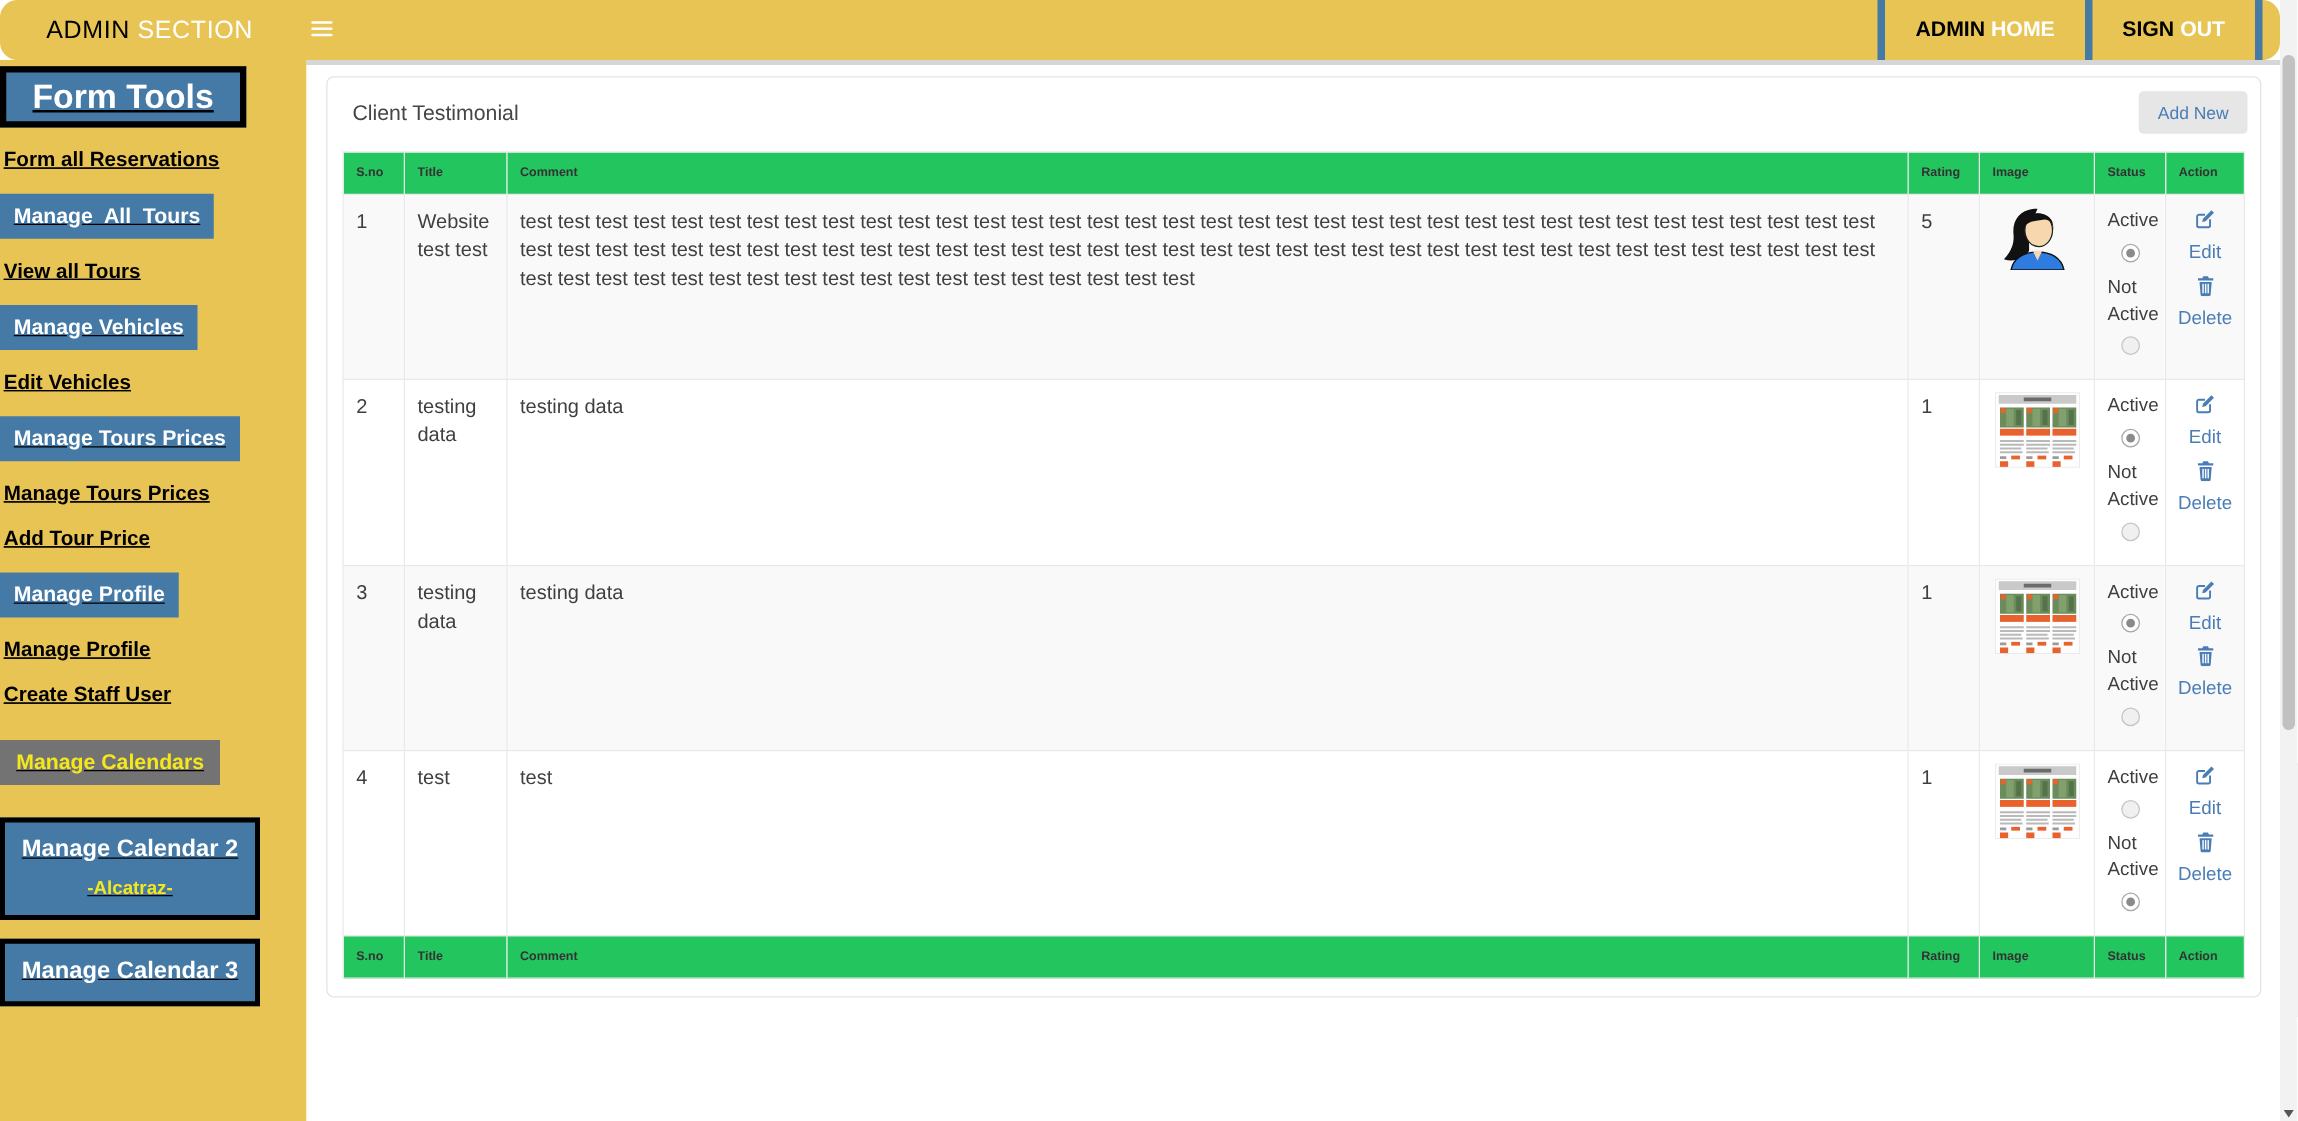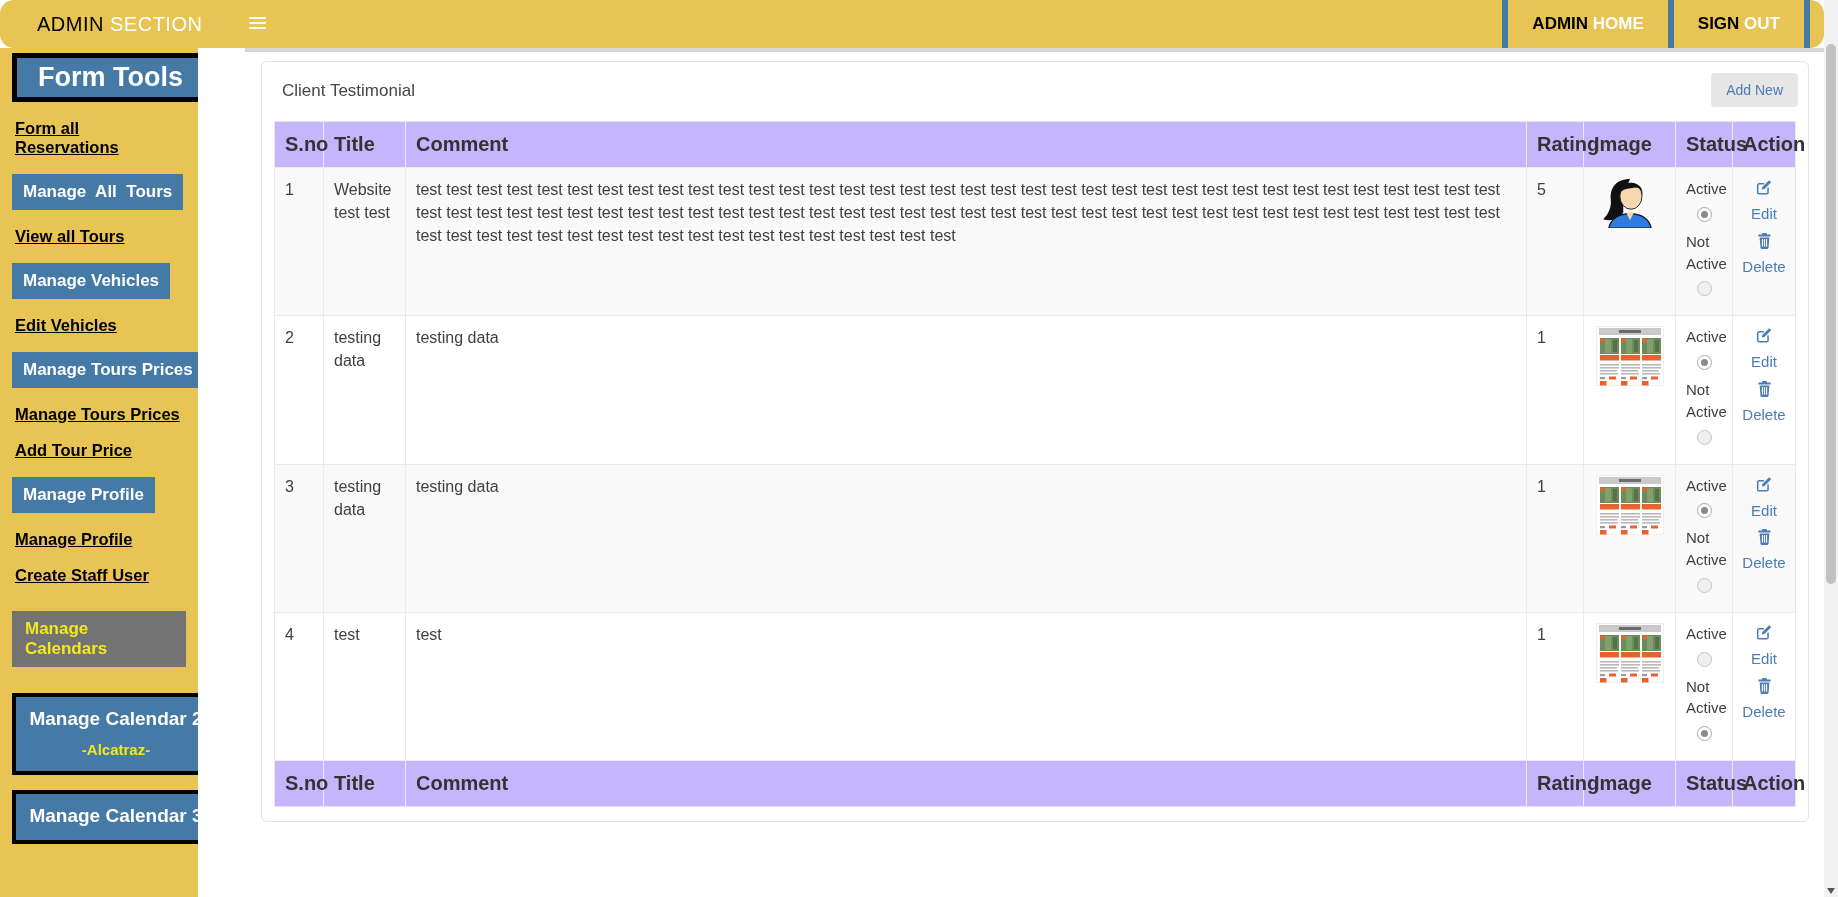--- a/index.html
+++ b/index.html
@@ -13,40 +13,40 @@
   .brand .b-white { color:#fff; }
   .hamburger { position:absolute; left:249px; top:17px; width:17px; cursor:pointer; }
   .hamburger i { display:block; height:2px; background:#fff; margin-bottom:3px; border-radius:1px; }
   .topnav { position:absolute; right:14px; top:0; height:48px; display:flex; }
   .topnav-btn { height:48px; line-height:48px; padding:0 24px; font-weight:bold; font-size:17px; border-left:6px solid #4579a6; cursor:pointer; }
   .topnav-btn:last-child { border-right:6px solid #4579a6; }
   .topnav-btn .b-black { color:#000; }
   .topnav-btn .b-white { color:#fff; }
 
   
-  .sidebar { position:absolute; left:0; top:48px; width:198px; height:849px; background:#e8c455; padding:5px 12px; overflow:hidden; z-index:4; }
+  .sidebar { position:absolute; left:0; top:48px; width:245px; height:849px; background:#e8c455; padding:5px 0; overflow:hidden; z-index:4;text-decoration:underline; }
   .form-tools { background:#4579a6; border:5px solid #000; color:#fff; font-weight:bold; font-size:27px; text-align:center; padding:4px 12px; width:197px; margin-bottom:4px; }
   .sb-btn { display:table; background:#4579a6; color:#fff; font-weight:bold; font-size:17px; padding:8px 11px; margin:12px 0; white-space:pre; cursor:pointer; }
   .sb-link { display:table; color:#000; font-weight:bold; font-size:16.5px; text-decoration:underline; margin:17px 0 17px 3px; cursor:pointer; }
   .sb-black { display:table; background:#737373; color:#f4e81c; font-weight:bold; font-size:17px; padding:8px 13px; margin:26px 0; cursor:pointer; }
   .sb-cal { background:#4579a6; border:4px solid #000; text-align:center; padding:11px 4px 13px; margin:15px 0; width:208px; cursor:pointer; }
   .sb-cal .cal-l1 { color:#fff; font-weight:bold; font-size:19px; }
   .sb-cal .cal-l2 { color:#f4e81c; font-weight:bold; font-size:15px; margin-top:11px; }
   .sb-cal .cal-l2:empty { display:none; }
 
   
   .main { position:absolute; left:245px; top:48px; right:14px; bottom:0; background:#fff; }
   .top-strip { height:4px; background:#d6d6d6; }
   .card { margin:9px 15px 0 16px; border:1px solid #e3e3e3; border-radius:6px; background:#fff; position:relative; min-height:712px; }
   .card-title { padding:19px 20px 14px; font-size:17px; color:#454545; }
   .add-new { position:absolute; top:11px; right:10px; background:#e6e6e6; border:0; border-radius:4px; color:#4a7db5; font-size:14px; padding:9px 15px; cursor:pointer; font-family:inherit; }
 
   table { border-collapse:collapse; margin:6px 12px 14px; width:calc(100% - 24px); table-layout:fixed; }
   th, td { border:1px solid #eaeaea; text-align:left; }
-  thead th, tfoot th { font-size:20px; padding:11px 10px; color:#333; background:#c4b5fd; }
+  thead th, tfoot th { font-size:10px; padding:11px 10px; color:#333; background:#22c55e; }
   td { vertical-align:top; padding:10px; font-size:16px; color:#3f3f3f; line-height:1.45; }
   tbody tr { height:135px; }
   tbody tr:nth-child(odd) { background:#f9f9f9; }
   .c-image { text-align:center; }
   .c-status { font-size:15px; }
   .status-opt { display:flex; flex-direction:column; margin-bottom:9px; }
   .status-opt .radio { align-self:center; margin-top:7px; }
   .radio { width:15px; height:15px; border-radius:50%; border:1px solid #c4c4c4; background:#f0f0f0; display:inline-block; position:relative; cursor:pointer; }
   .radio.checked { background:#fff; border-color:#a8a8a8; }
   .radio.checked::after { content:''; position:absolute; left:3px; top:3px; right:3px; bottom:3px; border-radius:50%; background:#8b8b8b; }

